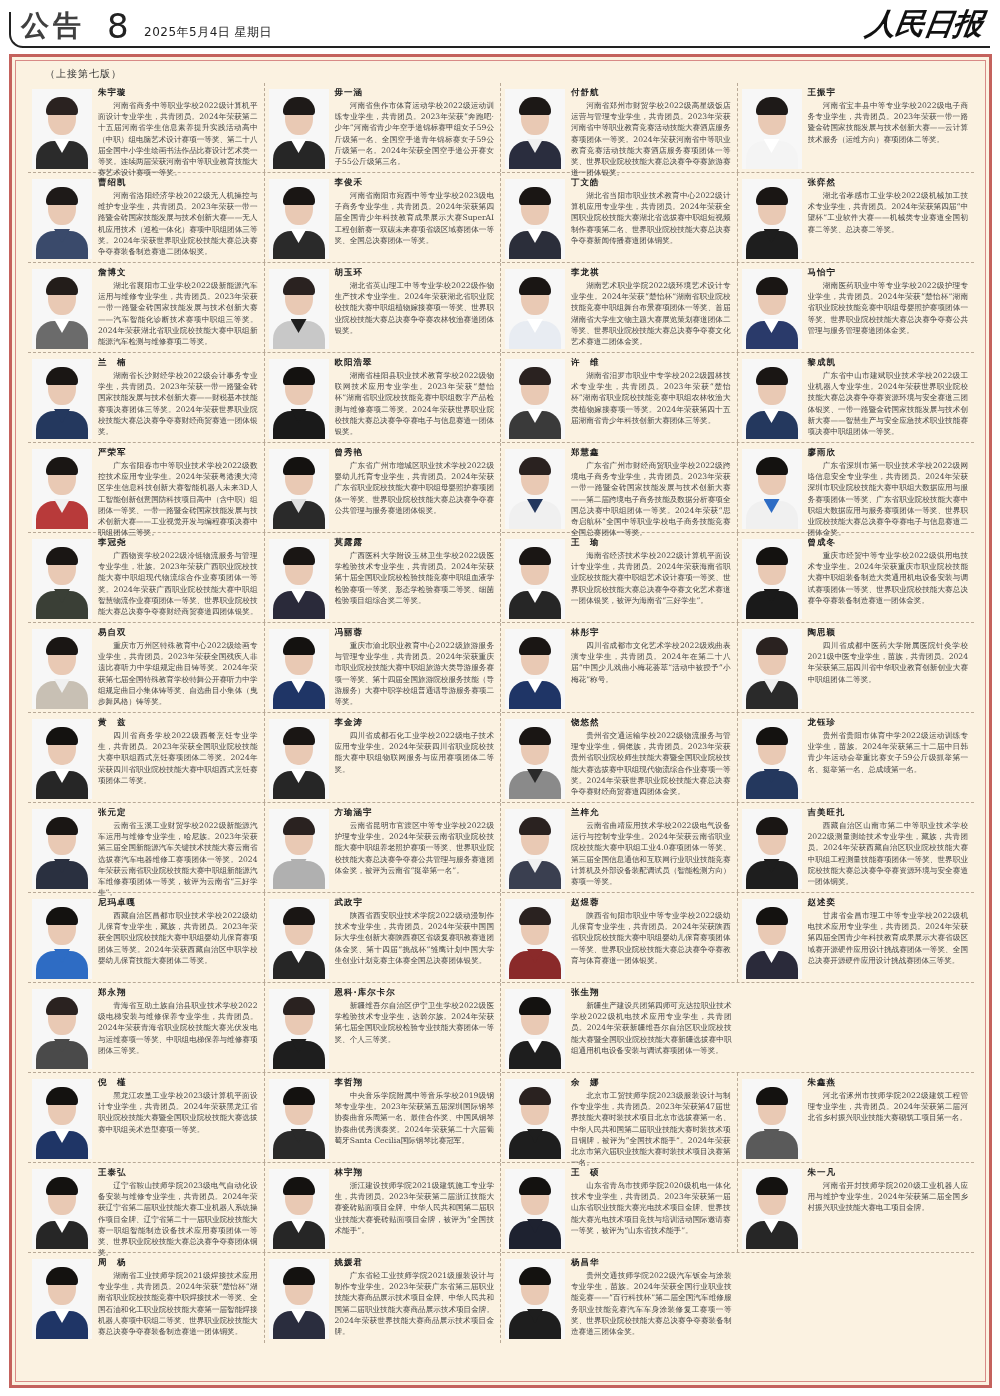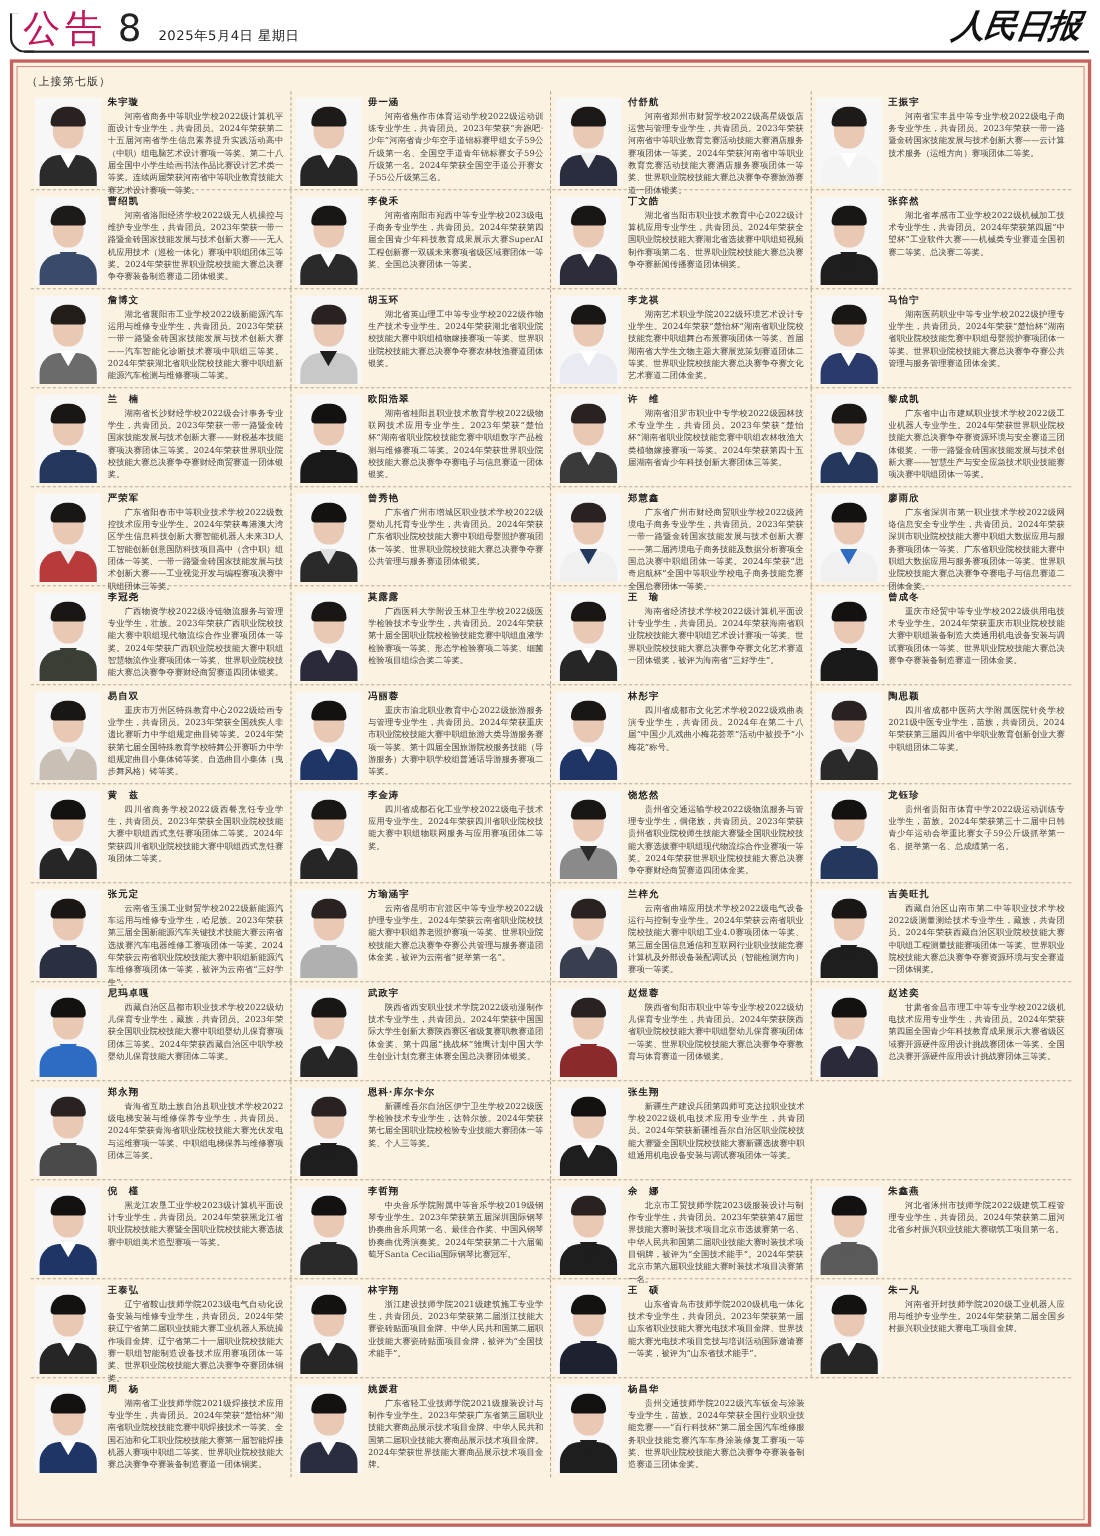--- a/index.html
+++ b/index.html
@@ -4,33 +4,33 @@
 <style>
   * { box-sizing: border-box; margin: 0; padding: 0; }
   html, body { width: 1000px; height: 1396px; background: #ffffff; overflow: hidden; }
   body { font-family: "DejaVu Serif", "Liberation Serif", serif; color: #333; position: relative; }
 
   .masthead { position: absolute; left: 0; top: 0; width: 1000px; height: 48px; }
   .masthead .bracket { position: absolute; left: 9px; top: 12px; width: 22px; height: 36px;
      border-left: 2px solid #222; border-bottom: 2px solid #222; border-bottom-left-radius: 14px; }
   .masthead .rule { position: absolute; left: 22px; right: 10px; top: 46px; height: 2px; background: #222; }
   .section-title { position: absolute; left: 21px; top: 6px; font-family: "DejaVu Sans", sans-serif;
-     font-size: 34px; letter-spacing: 4px; color: #be185d; line-height: 40px; font-weight: normal; }
+     font-size: 28px; letter-spacing: 4px; color: #404040; line-height: 40px; font-weight: bold; }
   .page-num { position: absolute; left: 107px; top: 6px; font-family: "DejaVu Sans", sans-serif;
      font-size: 34px; color: #222; line-height: 40px; }
   .issue-date { position: absolute; left: 144px; top: 24px; font-family: "DejaVu Sans", sans-serif;
      font-size: 12px; color: #222; letter-spacing: 0.5px; }
   .logo { position: absolute; right: 18px; top: 4px; font-family: "DejaVu Serif", serif;
      font-size: 30px; font-style: italic; font-weight: bold; color: #111; letter-spacing: -1px; transform: skewX(-8deg); }
 
   .frame { position: absolute; left: 9px; top: 54px; width: 983px; height: 1334px;
      border: 3px solid #c4625d; background: #fbf2e1; padding: 3px; }
   .frame-inner { position: absolute; left: 3px; top: 3px; right: 3px; bottom: 3px;
      border: 1px solid #d88a86; }
-  .continued { position: absolute; left: 12px; top: 10px; font-size: 10px; color: #333;
+  .continued { position: absolute; left: 33px; top: 10px; font-size: 10px; color: #333;
      font-family: "DejaVu Sans", sans-serif; letter-spacing: 1px; }
 
   .grid { position: absolute; left: 16px; top: 26px; width: 946px; }
   .row { display: flex; height: 90px; border-bottom: 1px dashed #b8a996; }
   .row:last-child { border-bottom: none; }
   .card { width: 236.5px; position: relative; padding: 4px 6px 2px 4px; display: flex;
      border-right: 1px dashed #b8a996; }
   .card:last-child { border-right: none; }
   .photo { width: 60px; height: 80px; flex: 0 0 60px; margin-right: 6px; position: relative;
      background: #f7f7f7; overflow: hidden; margin-top: 2px; }

